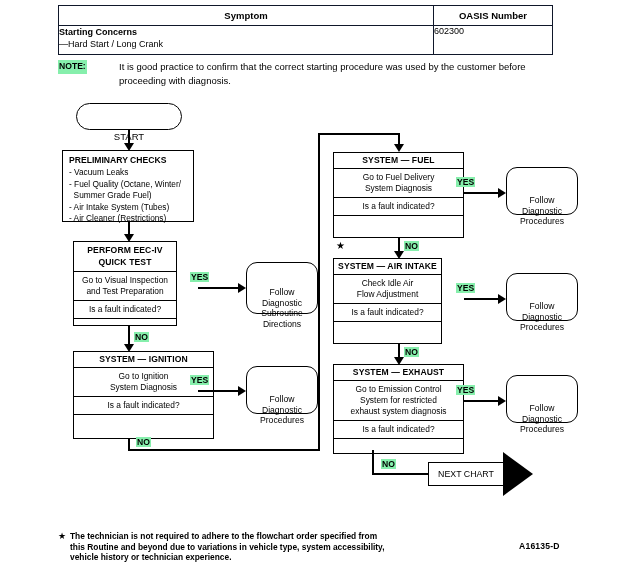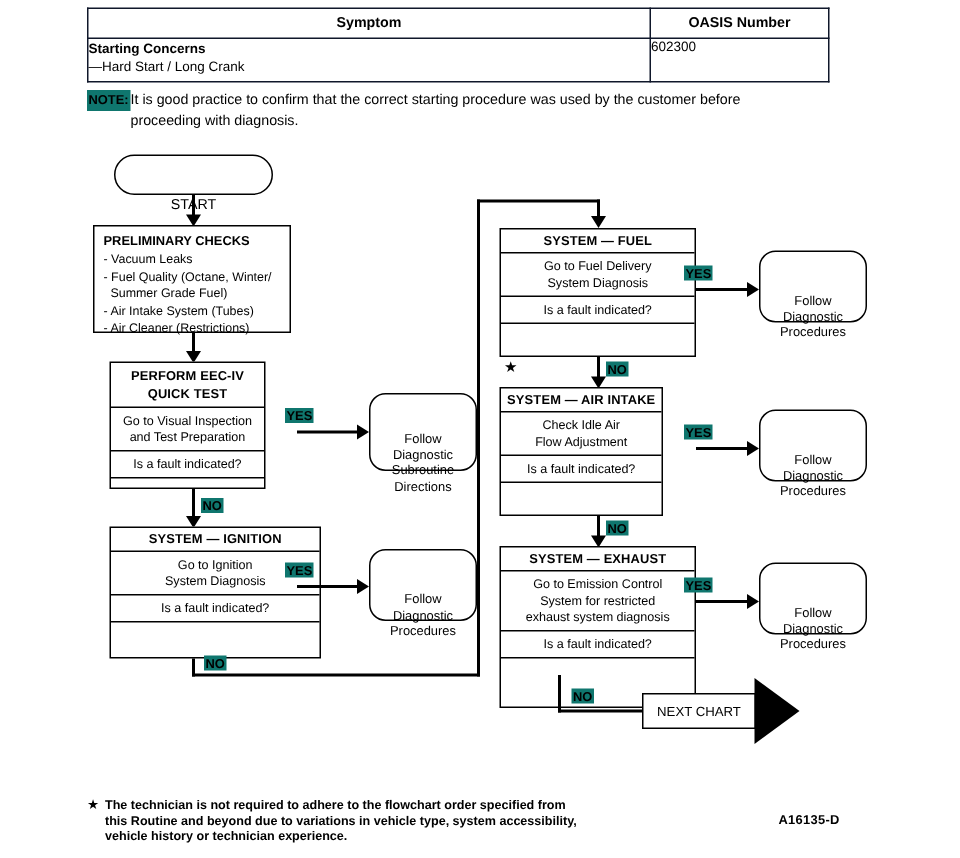--- a/index.html
+++ b/index.html
@@ -24,21 +24,21 @@
   .th-sym{height:19px;text-align:center;font-size:9.5px;font-weight:bold;line-height:19px;}
   .th-oas{height:19px;text-align:center;font-size:9.5px;font-weight:bold;line-height:19px;width:118px;}
   .td-left{height:28px;padding:2px 0 0 5px;font-size:9px;}
   .td-left .bold{font-weight:bold;display:block;line-height:12px;}
   .td-left .sub{display:block;line-height:12px;}
   .td-oas{height:28px;text-align:left;font-size:9px;vertical-align:bottom;padding-bottom:4px;}
 
   
   #note{position:absolute;left:58px;top:60px;width:480px;font-size:9.5px;line-height:13.5px;}
   #note .lbl{position:absolute;left:0;top:0;}
-  #note .body{margin-left:29px;display:block;}
+  #note .body{margin-left:61px;display:block;}
 
   
   .node{position:absolute;box-sizing:border-box;background:#fff;}
   .rect{border:1.6px solid #000;}
   .oval{border:1.6px solid #000;border-radius:14px;}
   .rrect{border:1.6px solid #000;border-radius:11px;}
 
   .node .hdr{
     font-size:8.6px;font-weight:bold;text-align:center;
     border-bottom:1.6px solid #000;line-height:14px;height:15px;
@@ -56,21 +56,21 @@
   
   .listbox{font-size:8.3px;line-height:11.4px;padding:4px 4px 3px 6px;}
   .listbox .t{font-weight:bold;font-size:8.6px;display:block;margin-bottom:1px;}
   .listbox .li{display:block;white-space:pre;}
 
   
   .ln-v{position:absolute;width:2px;background:#000;}
   .ln-h{position:absolute;height:2px;background:#000;}
   .ar-d{position:absolute;width:0;height:0;border-left:5px solid transparent;border-right:5px solid transparent;border-top:8px solid #000;}
   .ar-r{position:absolute;width:0;height:0;border-top:5px solid transparent;border-bottom:5px solid transparent;border-left:8px solid #000;}
-  .lbl{position:absolute;font-size:8.6px;font-weight:bold;background:#0f766e;padding:0 1px;}
+  .lbl{position:absolute;font-size:8.6px;font-weight:bold;background:#86efac;padding:0 1px;}
 
   .star{position:absolute;font-size:10px;line-height:10px;}
 
   
   .bigarrow{position:absolute;width:0;height:0;
     border-top:22px solid transparent;border-bottom:22px solid transparent;border-left:30px solid #000;}
 
   
   #footnote{position:absolute;left:58px;top:531px;width:360px;font-size:8.4px;font-weight:bold;line-height:10.6px;}
   #footnote .fstar{position:absolute;left:0;top:0;font-size:9px;}
@@ -230,21 +230,21 @@
 <div class="node rrect" style="left:506px;top:273px;width:72px;height:48px;">
   <div class="centerbox">
       <span class="ovaltxt" style="font-size:8.6px;line-height:10.5px;">
     <span>Follow</span><br>
     <span>Diagnostic</span><br>
     <span>Procedures</span>
   </span>
     </div>
 </div>
 
-<div class="node rect" style="left:333px;top:364px;width:131px;height:108px;">
+<div class="node rect" style="left:333px;top:364px;width:131px;height:90px;">
   <div class="hdr">SYSTEM — EXHAUST</div>
   <div class="cell">
     <span>Go to Emission Control</span><br>
     <span>System for restricted</span><br>
     <span>exhaust system diagnosis</span>
   </div>
   <div class="cell">Is a fault indicated?</div>
   <div class="fill"></div>
 </div>
 <div class="ln-h" style="left:464px;top:400px;width:36px;"></div>

